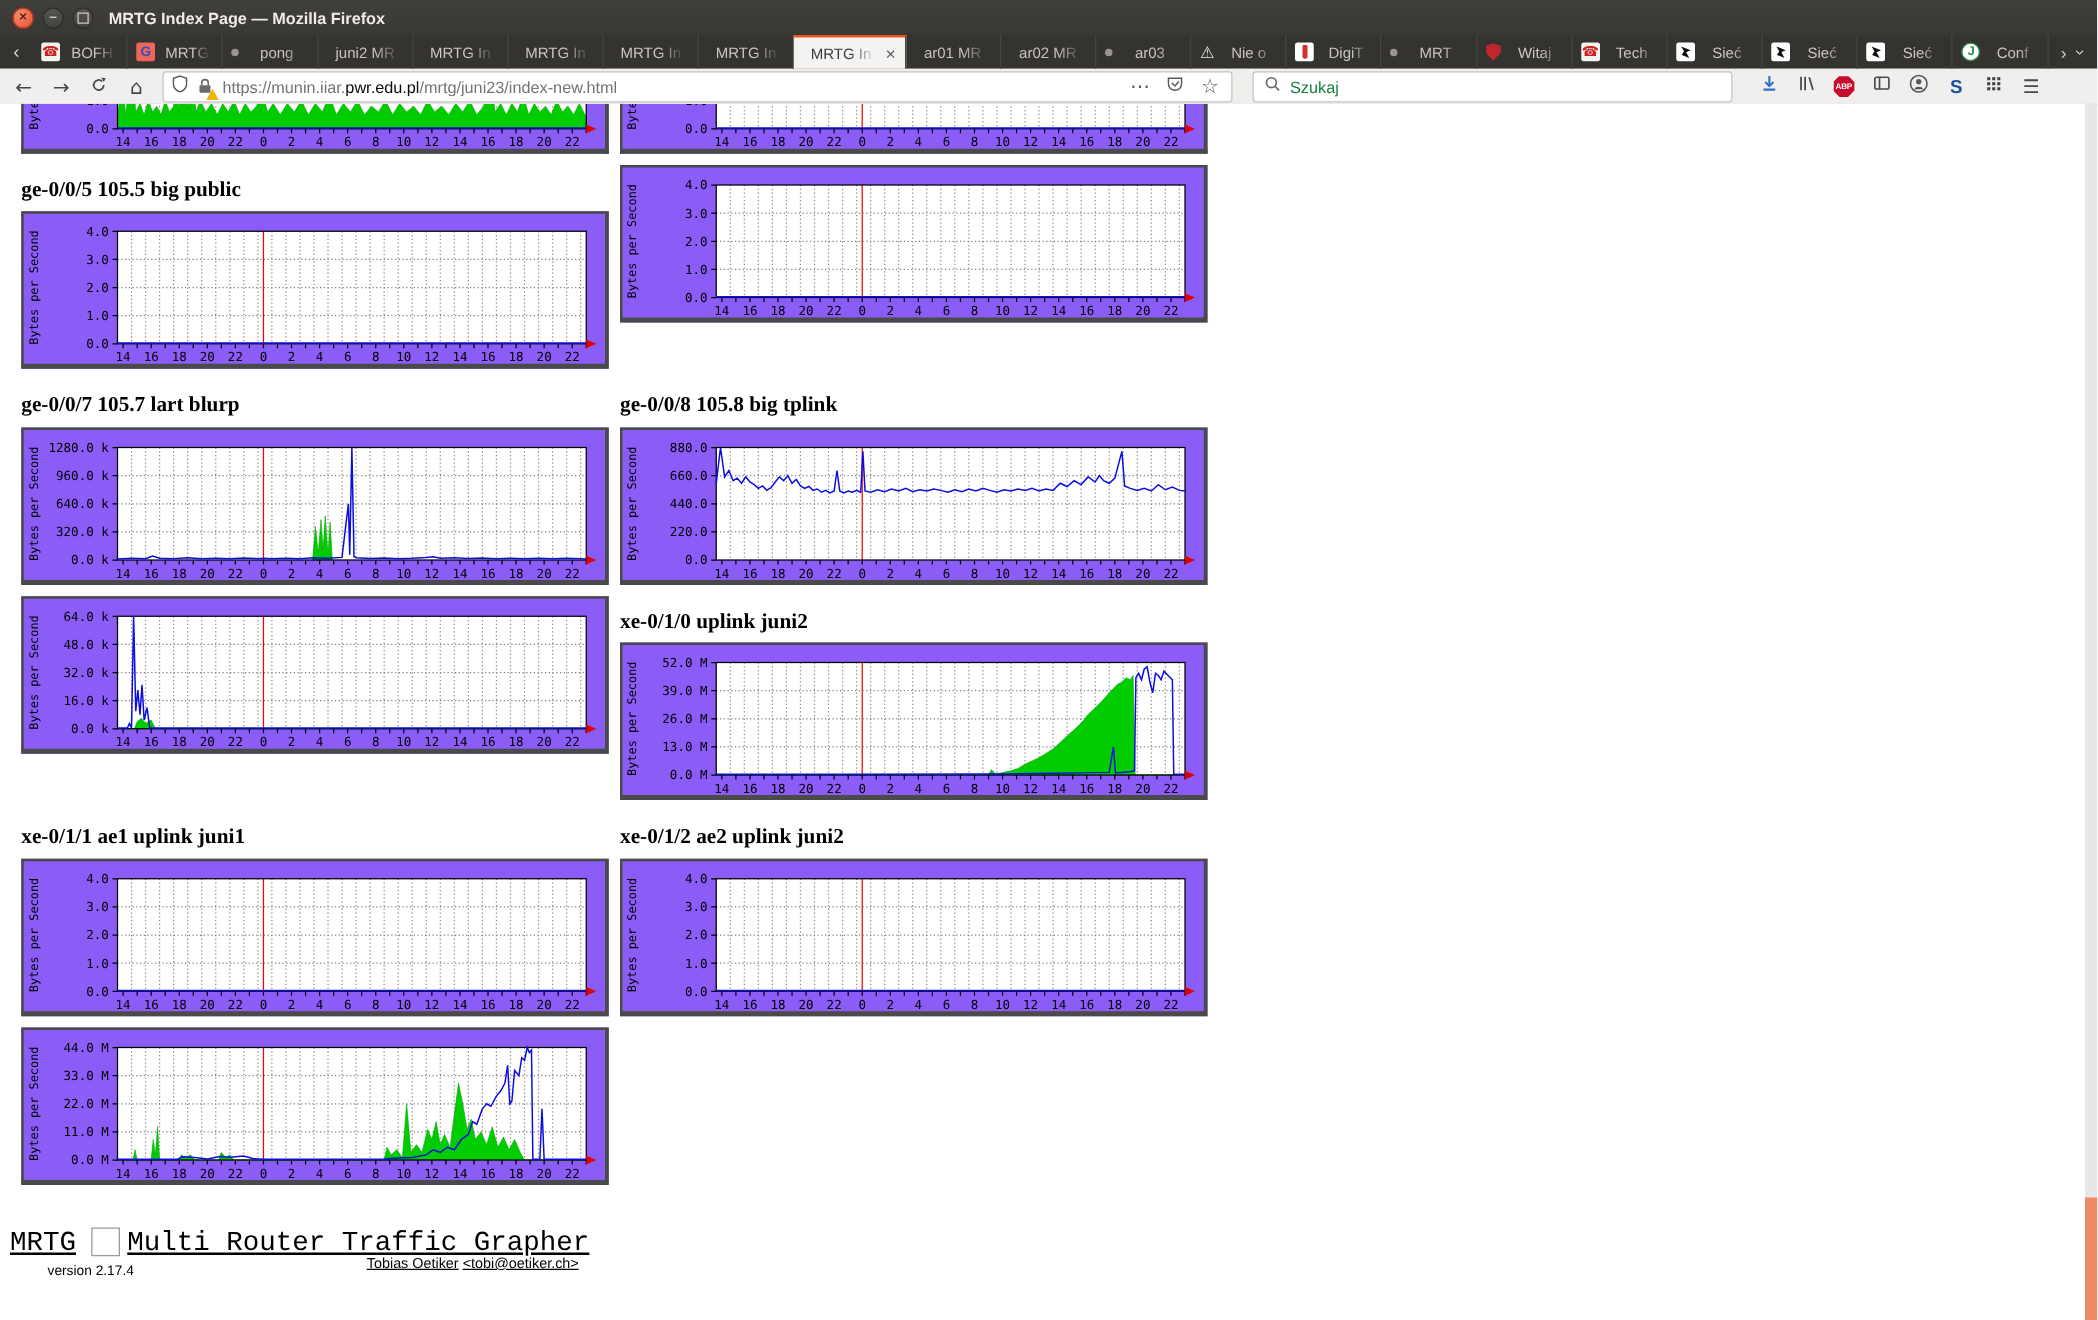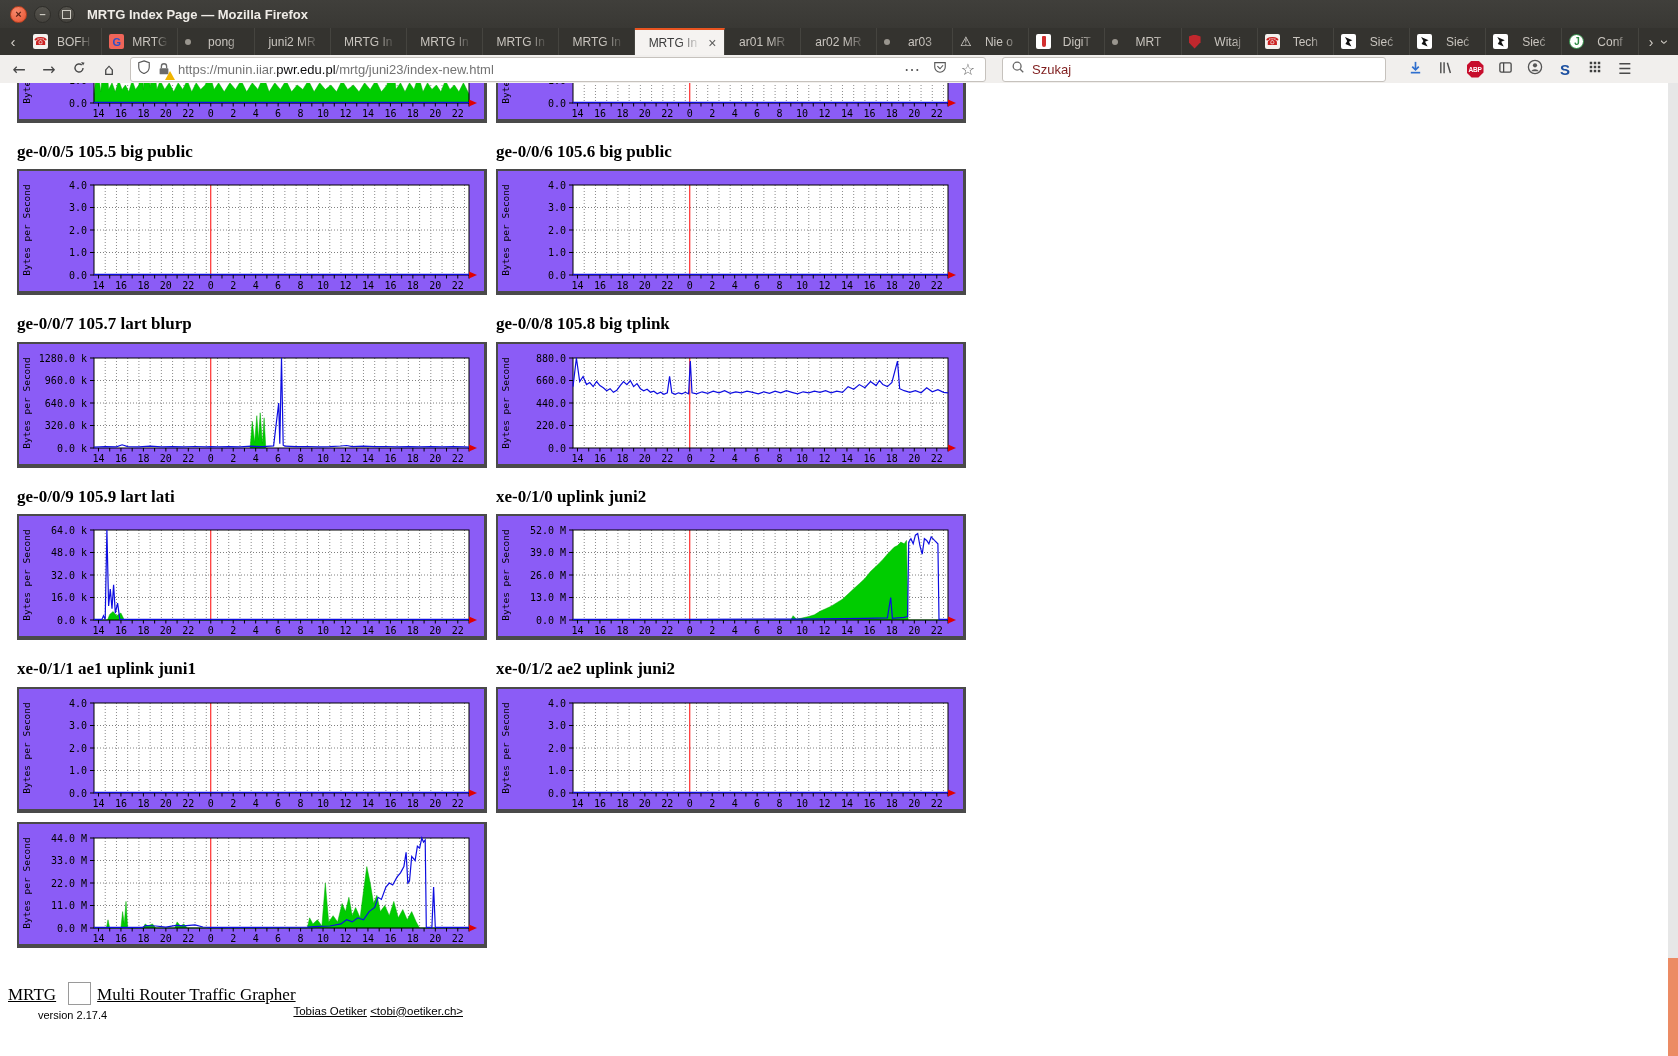--- a/index.html
+++ b/index.html
@@ -37,21 +37,21 @@
   .urlbox{width:842px;height:23px;background:#fff;border:1px solid #c6c2bd;border-radius:3px;
     display:flex;align-items:center;padding:0 6px;gap:6px;margin-left:4px;}
   .urltext{flex:1;font-size:13px;white-space:nowrap;overflow:hidden;color:#737373;}
   .urltext .dom{color:#0c0c0d;}
   .lockwrap{position:relative;width:15px;height:15px;}
   .lockwarn{position:absolute;right:-3px;bottom:-3px;width:0;height:0;
     border-left:5px solid transparent;border-right:5px solid transparent;border-bottom:9px solid #f0b400;}
   .iconbtn{display:flex;align-items:center;justify-content:center;width:22px;height:22px;color:#5a5a5a;}
   .searchbox{width:366px;height:23px;background:#fff;border:1px solid #c6c2bd;border-radius:3px;
     display:flex;align-items:center;gap:7px;padding:0 8px;margin-left:12px;}
-  .searchph{color:#7f1d1d;font-size:13px;}
+  .searchph{color:#15803d;font-size:13px;}
   .tools{display:flex;align-items:center;gap:8px;margin-left:14px;}
   .abp{width:17px;height:17px;background:#c70d2c;color:#fff;font-size:6.5px;font-weight:bold;
     display:flex;align-items:center;justify-content:center;letter-spacing:-.2px;
     clip-path:polygon(30% 0,70% 0,100% 30%,100% 70%,70% 100%,30% 100%,0 70%,0 30%);}
   .sbadge{color:#1b4fa0;font-weight:bold;font-size:15px;}
   .hamb{font-size:15px;color:#4a4a4a;font-family:"DejaVu Sans",sans-serif;}
 
   
   #content{position:absolute;top:83px;left:0;right:10px;bottom:0;background:#fff;overflow:hidden;}
   .charts-grid{display:grid;grid-template-columns:470px 470px;column-gap:9px;margin-left:17px;}
@@ -62,21 +62,21 @@
     border:2px solid #4a4a4a;border-right-width:3px;border-bottom-width:4px;}
   .graph-clip{overflow:hidden;}
   .graph-frame svg{display:block;}
   .graph-frame.partial{border-top:none;}
   .graph-frame.partial .graph-clip{height:36px;}
   .graph-frame.partial svg{margin-top:-84px;}
 
   
   .footer{margin:25px 0 0 8px;position:relative;font-family:"Liberation Serif",serif;}
   .footer a{color:#000;text-decoration:underline;}
-  .fline1{font-size:17px;}
+  .fline1{font-size:22px;font-family:Liberation Mono, monospace;}
   .broken-img{display:inline-block;width:21px;height:21px;border:1px solid #9a9a9a;background:#fff;
     vertical-align:-5px;margin:0 6px 0 12px;}
   .fversion{font-family:"Liberation Sans",sans-serif;font-size:11px;margin:4px 0 0 30px;}
   .fauthors{position:absolute;left:255px;top:22px;width:200px;text-align:right;
     font-family:"Liberation Sans",sans-serif;font-size:11.5px;line-height:1.35;}
 
   
   .scrollbar{position:absolute;top:83px;right:0;width:10px;bottom:0;background:#e7e7e7;}
   .scrollthumb{position:absolute;left:0;right:0;bottom:0;height:98px;background:#ec8b64;}
 </style>
@@ -615,21 +615,20 @@
                 <text x="438.77245508982037" y="118" text-anchor="middle" font-family="DejaVu Sans Mono, monospace" font-size="10" fill="#000">22</text>
                 <line x1="450" y1="104" x2="450" y2="107.5" stroke="#000" stroke-width="1"></line>
                 <polygon points="450,100.5 458,104 450,107.5" fill="#e00000"></polygon>
                 <polyline points="75.0,103.4 450.0,103.4" fill="none" stroke="#0d0de0" stroke-width="1.2"></polyline>
                 <text transform="translate(11 59) rotate(-90)" text-anchor="middle" font-family="DejaVu Sans Mono, monospace" font-size="9.5" fill="#000">Bytes per Second</text>
               </svg>
             </div>
           </div>
         </div>
         <div class="chart-block">
-          <h2>ge-0/0/6 105.6 big public</h2>
           <div class="graph-frame">
             <div class="graph-clip">
               <svg width="464" height="120" viewBox="0 0 464 120" xmlns="http://www.w3.org/2000/svg">
                 <rect x="75" y="14" width="375" height="90" fill="#ffffff"></rect>
                 <line x1="75" y1="36.5" x2="450" y2="36.5" stroke="#808080" stroke-width="1" stroke-dasharray="1 2"></line>
                 <line x1="75" y1="59" x2="450" y2="59" stroke="#808080" stroke-width="1" stroke-dasharray="1 2"></line>
                 <line x1="75" y1="81.5" x2="450" y2="81.5" stroke="#808080" stroke-width="1" stroke-dasharray="1 2"></line>
                 <line x1="86.22754491017965" y1="14" x2="86.22754491017965" y2="104" stroke="#8a8a8a" stroke-width="1" stroke-dasharray="1 2"></line>
                 <line x1="97.45508982035928" y1="14" x2="97.45508982035928" y2="104" stroke="#8a8a8a" stroke-width="1" stroke-dasharray="1 2"></line>
                 <line x1="108.68263473053892" y1="14" x2="108.68263473053892" y2="104" stroke="#8a8a8a" stroke-width="1" stroke-dasharray="1 2"></line>
@@ -952,21 +951,20 @@
                 <text x="438.77245508982037" y="118" text-anchor="middle" font-family="DejaVu Sans Mono, monospace" font-size="10" fill="#000">22</text>
                 <line x1="450" y1="104" x2="450" y2="107.5" stroke="#000" stroke-width="1"></line>
                 <polygon points="450,100.5 458,104 450,107.5" fill="#e00000"></polygon>
                 <polyline points="75.0,42.6 78.4,14.0 81.7,37.5 85.1,32.4 88.5,40.6 91.8,38.5 95.2,42.6 98.6,37.5 101.9,41.6 105.3,43.7 108.7,46.7 112.1,44.7 115.4,48.3 118.8,46.2 122.2,41.6 125.5,37.5 128.9,40.6 132.3,36.5 135.6,42.6 139.0,39.6 142.4,44.7 145.7,46.7 149.1,45.2 152.5,48.3 155.8,47.2 159.2,49.8 162.6,48.3 165.9,50.3 169.3,48.8 171.6,32.4 173.8,48.8 177.2,50.3 180.5,48.8 183.9,49.8 187.3,48.3 190.6,49.8 192.3,17.1 194.0,48.8 198.5,49.8 204.1,47.8 209.7,49.3 215.3,47.2 221.0,48.8 226.6,46.7 232.2,49.3 237.8,47.8 243.4,48.8 249.0,47.2 254.6,48.3 260.3,49.8 265.9,47.8 271.5,49.3 277.1,47.2 282.7,48.8 288.3,46.7 293.9,48.3 299.6,49.8 305.2,47.8 310.8,48.8 316.4,47.2 322.0,48.3 327.6,46.7 333.2,48.8 338.8,47.2 344.5,48.3 350.1,42.6 355.7,45.2 361.3,40.6 366.9,43.7 372.5,37.5 378.1,41.6 381.5,36.5 384.9,40.6 389.4,42.6 393.9,38.5 399.5,17.1 401.7,44.7 406.2,46.7 411.8,48.3 417.4,46.7 423.1,48.8 428.7,43.7 434.3,47.8 439.9,45.7 445.5,48.3 450.0,48.8" fill="none" stroke="#0d0de0" stroke-width="1.2"></polyline>
                 <text transform="translate(11 59) rotate(-90)" text-anchor="middle" font-family="DejaVu Sans Mono, monospace" font-size="9.5" fill="#000">Bytes per Second</text>
               </svg>
             </div>
           </div>
         </div>
         <div class="chart-block">
-          <h2>ge-0/0/9 105.9 lart lati</h2>
           <div class="graph-frame">
             <div class="graph-clip">
               <svg width="464" height="120" viewBox="0 0 464 120" xmlns="http://www.w3.org/2000/svg">
                 <rect x="75" y="14" width="375" height="90" fill="#ffffff"></rect>
                 <line x1="75" y1="36.5" x2="450" y2="36.5" stroke="#808080" stroke-width="1" stroke-dasharray="1 2"></line>
                 <line x1="75" y1="59" x2="450" y2="59" stroke="#808080" stroke-width="1" stroke-dasharray="1 2"></line>
                 <line x1="75" y1="81.5" x2="450" y2="81.5" stroke="#808080" stroke-width="1" stroke-dasharray="1 2"></line>
                 <line x1="86.22754491017965" y1="14" x2="86.22754491017965" y2="104" stroke="#8a8a8a" stroke-width="1" stroke-dasharray="1 2"></line>
                 <line x1="97.45508982035928" y1="14" x2="97.45508982035928" y2="104" stroke="#8a8a8a" stroke-width="1" stroke-dasharray="1 2"></line>
                 <line x1="108.68263473053892" y1="14" x2="108.68263473053892" y2="104" stroke="#8a8a8a" stroke-width="1" stroke-dasharray="1 2"></line>

